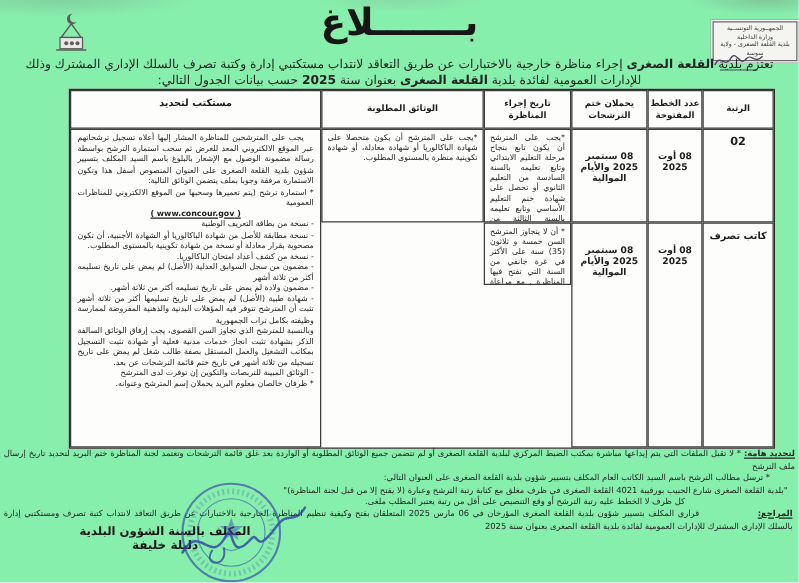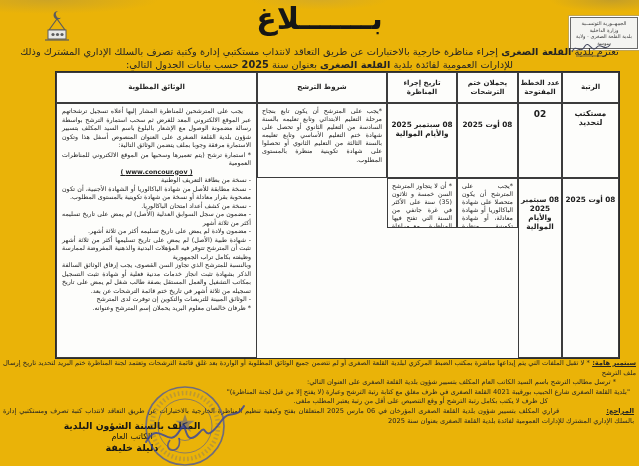--- a/index.html
+++ b/index.html
@@ -4,21 +4,21 @@
 <style>
   html,body{margin:0;padding:0;}
   body{
     width:639px;height:466px;overflow:hidden;
     background:#e9e9e6;
     font-family:"DejaVu Sans", sans-serif;
     color:#1d1d1d;
   }
   .page{
     position:relative;width:639px;height:466px;
-    background:#eab308;
+    background:#86efac;
     direction:rtl;
   }
   
   .smudge{position:absolute;pointer-events:none;}
   .smudge.a{left:0;top:0;width:160px;height:14px;background:radial-gradient(ellipse at 30% 0%,rgba(120,120,120,.25),rgba(0,0,0,0) 70%);}
   .smudge.b{right:0;top:0;width:90px;height:12px;background:radial-gradient(ellipse at 70% 0%,rgba(110,110,110,.3),rgba(0,0,0,0) 70%);}
   .smudge.c{left:250px;top:0;width:140px;height:10px;background:radial-gradient(ellipse at 50% 0%,rgba(140,140,140,.2),rgba(0,0,0,0) 70%);}
 
   
   .letterhead{
@@ -123,21 +123,20 @@
   <div class="intro">
     <span>تعتزم بلدية </span><b>القلعة الصغرى</b><span> إجراء مناظرة خارجية بالاختبارات عن طريق التعاقد لانتداب مستكتبي إدارة وكتبة تصرف بالسلك الإداري المشترك وذلك للإدارات العمومية لفائدة بلدية </span><b>القلعة الصغرى</b><span> بعنوان سنة </span><b>2025</b><span> حسب بيانات الجدول التالي:</span>
   </div>
 
   <div class="grid">
 
     <div class="cell hcell">الرتبة</div>
     <div class="cell hcell">عدد الخطط المفتوحة</div>
     <div class="cell hcell">يحملان ختم الترشحات</div>
     <div class="cell hcell">تاريخ إجراء المناظرة</div>
-    <div class="cell hcell">شروط الترشح</div>
     <div class="cell hcell">الوثائق المطلوبة</div>
 
     <div class="cell c-rank">مستكتب لتحديد</div>
     <div class="cell c-num">02</div>
     <div class="cell c-date">08 أوت 2025</div>
     <div class="cell c-date">08 سبتمبر 2025 والأيام الموالية</div>
     <div class="cell c-cond">*يجب على المترشح أن يكون تابع بنجاح مرحلة التعليم الابتدائي وتابع تعليمه بالسنة السادسة من التعليم الثانوي أو تحصل على شهادة ختم التعليم الأساسي وتابع تعليمه بالسنة الثالثة من التعليم الثانوي أو تحصلوا على شهادة تكوينية منظرة بالمستوى المطلوب.</div>
 
     <div class="cell c-docs">
       <p class="dintro">يجب على المترشحين للمناظرة المشار إليها أعلاه تسجيل ترشحاتهم عبر الموقع الالكتروني المعد للغرض ثم سحب استمارة الترشح بواسطة رسالة مضمونة الوصول مع الإشعار بالبلوغ باسم السيد المكلف بتسيير شؤون بلدية القلعة الصغرى على العنوان المنصوص أسفل هذا وتكون الاستمارة مرفقة وجوبا بملف يتضمن الوثائق التالية:</p>
@@ -147,42 +146,42 @@
       <p class="ditem">- نسخة مطابقة للأصل من شهادة الباكالوريا أو الشهادة الأجنبية، أن تكون مصحوبة بقرار معادلة أو نسخة من شهادة تكوينية بالمستوى المطلوب.</p>
       <p class="ditem">- نسخة من كشف أعداد امتحان الباكالوريا.</p>
       <p class="ditem">- مضمون من سجل السوابق العدلية (الأصل) لم يمض على تاريخ تسليمه أكثر من ثلاثة أشهر</p>
       <p class="ditem">- مضمون ولادة لم يمض على تاريخ تسليمه أكثر من ثلاثة أشهر.</p>
       <p class="ditem">- شهادة طبية (الأصل) لم يمض على تاريخ تسليمها أكثر من ثلاثة أشهر تثبت أن المترشح تتوفر فيه المؤهلات البدنية والذهنية المفروضة لممارسة وظيفته بكامل تراب الجمهورية</p>
       <p class="ditem">وبالنسبة للمترشح الذي تجاوز السن القصوى، يجب إرفاق الوثائق السالفة الذكر بشهادة تثبت انجاز خدمات مدنية فعلية أو شهادة تثبت التسجيل بمكاتب التشغيل والعمل المستقل بصفة طالب شغل لم يمض على تاريخ تسجيله من ثلاثة أشهر في تاريخ ختم قائمة الترشحات عن بعد.</p>
       <p class="ditem">- الوثائق المبينة للتربصات والتكوين إن توفرت لدى المترشح</p>
       <p class="ditem">* ظرفان خالصان معلوم البريد يحملان إسم المترشح وعنوانه.</p>
     </div>
 
+    <div class="cell c-rank span2">كاتب تصرف</div>
     <div class="cell c-date span2">08 أوت 2025</div>
     <div class="cell c-date span2">08 سبتمبر 2025 والأيام الموالية</div>
     <div class="cell c-cond">*يجب على المترشح أن يكون متحصلا على شهادة الباكالوريا أو شهادة معادلة، أو شهادة تكوينية منظرة بالمستوى المطلوب.</div>
 
     <div class="cell c-cond">
       <p>* أن لا يتجاوز المترشح السن خمسة و ثلاثون (35) سنة على الأكثر في غرة جانفي من السنة التي تفتح فيها المناظرة . مع مراعاة أحكام الأمر عدد 1229 لسنة 1982 المؤرخ في 02 سبتمبر 1982 المتعلق بأحكام استثنائية بالمشاركة في مناظرات الانتداب الخارجية.</p>
       <p>*أن يكون المترشح تونسي الجنسية مع مراعاة المواعيد المنصوص عليها بمجلة الجنسية التونسية</p>
       <p>*خلو الملف من السوابق العدلية</p>
     </div>
   </div>
 
   <div class="notes">
-    <p><span class="lbl">سبتمبر هامة:</span><span> * لا تقبل الملفات التي يتم إيداعها مباشرة بمكتب الضبط المركزي لبلدية القلعة الصغرى أو لم تتضمن جميع الوثائق المطلوبة أو الواردة بعد غلق قائمة الترشحات وتعتمد لجنة المناظرة ختم البريد لتحديد تاريخ إرسال ملف الترشح</span></p>
+    <p><span class="lbl">لتحديد هامة:</span><span> * لا تقبل الملفات التي يتم إيداعها مباشرة بمكتب الضبط المركزي لبلدية القلعة الصغرى أو لم تتضمن جميع الوثائق المطلوبة أو الواردة بعد غلق قائمة الترشحات وتعتمد لجنة المناظرة ختم البريد لتحديد تاريخ إرسال ملف الترشح</span></p>
     <p class="n2">* ترسل مطالب الترشح باسم السيد الكاتب العام المكلف بتسيير شؤون بلدية القلعة الصغرى على العنوان التالي:</p>
     <p class="n3">"بلدية القلعة الصغرى شارع الحبيب بورقيبة 4021 القلعة الصغرى في ظرف مغلق مع كتابة رتبة الترشح وعبارة (لا يفتح إلا من قبل لجنة المناظرة)"</p>
-    <p class="n4">كل ظرف لا يكتب بكامل رتبة الترشح أو وقع التنصيص على أقل من رتبة يعتبر المطلب ملغى.</p>
+    <p class="n4">كل ظرف لا الخطط عليه رتبة الترشح أو وقع التنصيص على أقل من رتبة يعتبر المطلب ملغى.</p>
     <p class="refs"><span class="lbl2">المراجع:</span><span> قراري المكلف بتسيير شؤون بلدية القلعة الصغرى المؤرخان في 06 مارس 2025 المتعلقان بفتح وكيفية تنظيم المناظرة الخارجية بالاختبارات عن طريق التعاقد لانتداب كتبة تصرف ومستكتبي إدارة بالسلك الإداري المشترك للإدارات العمومية لفائدة بلدية القلعة الصغرى بعنوان سنة 2025</span></p>
   </div>
 
   <div class="sig">
     <div class="t">المكلف بالسنة الشؤون البلدية</div>
-    <div class="r">الكاتب العام</div>
     <div class="n">دليلة خليفة</div>
   </div>
 
   <svg class="stamp" width="110" height="84" viewBox="0 0 110 84">
     <circle cx="45" cy="44" r="39" fill="none" stroke="#3c4fae" stroke-width="1.7" opacity="0.8"></circle>
     <circle cx="45" cy="44" r="27" fill="none" stroke="#3c4fae" stroke-width="0.9" opacity="0.7"></circle>
     <circle cx="45" cy="44" r="33" fill="none" stroke="#3c4fae" stroke-width="4.5" opacity="0.3" stroke-dasharray="1.6 2.4"></circle>
     <path d="M45 32 l2.3 6.8 h7.2 l-5.8 4.3 l2.2 7 l-5.9 -4.3 l-5.9 4.3 l2.2 -7 l-5.8 -4.3 h7.2 Z" fill="#3c4fae" opacity="0.55"></path>
     <path d="M38 56 q7 5 14 0" stroke="#3c4fae" stroke-width="1" fill="none" opacity="0.6"></path>
     <path d="M6 60 C20 36 28 70 40 48 C48 32 42 70 60 50 C68 40 62 66 82 38 C90 27 96 38 104 24" fill="none" stroke="#3040a5" stroke-width="2" opacity="0.9" stroke-linecap="round"></path>

